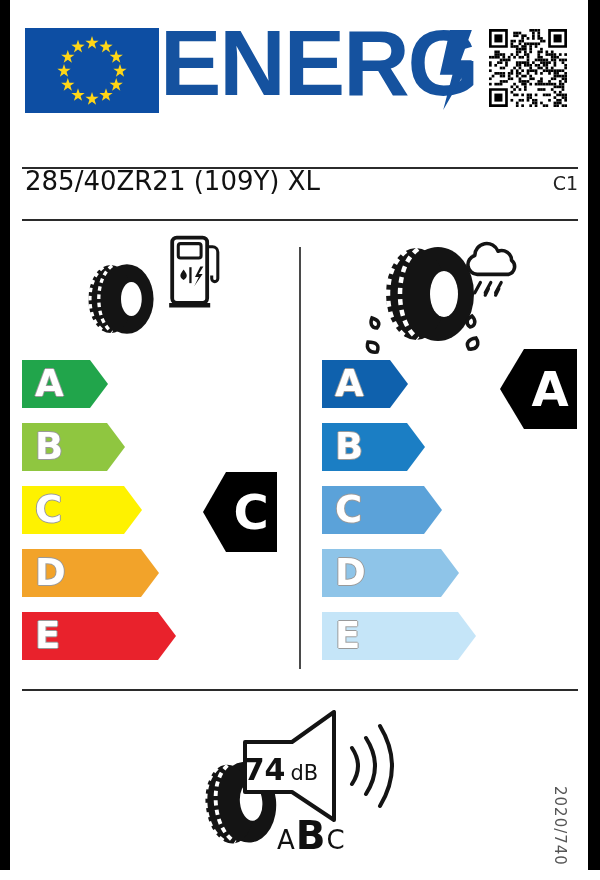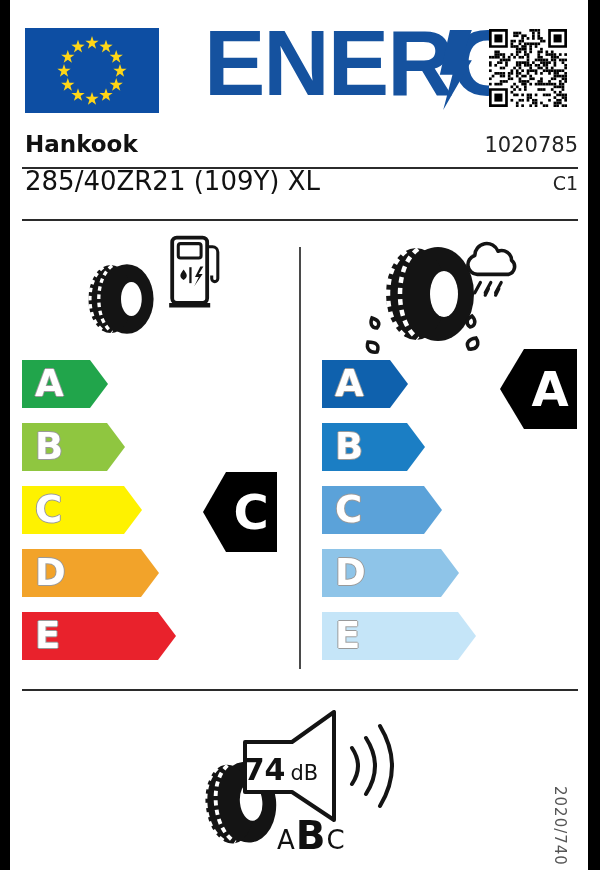--- a/index.html
+++ b/index.html
@@ -5,21 +5,21 @@
   html,body{margin:0;padding:0;background:#fff;}
   #label{position:relative;width:600px;height:880px;background:#fff;overflow:hidden;
          font-family:"DejaVu Sans","Liberation Sans",sans-serif;color:#111;}
   .edge{position:absolute;top:0;height:870px;background:#000;}
   .edge.left{left:0;width:10px;}
   .edge.right{left:588px;width:12px;}
 
   
   .flag{position:absolute;left:25px;top:28px;width:134px;height:85px;}
   .energ{position:absolute;left:160px;top:16px;font-family:"Liberation Sans",sans-serif;
-         font-size:92px;line-height:94px;font-weight:bold;letter-spacing:-2px;margin-left:44px;}
+         font-size:92px;line-height:94px;font-weight:bold;letter-spacing:-2px;}
   .bolt{position:absolute;left:433px;top:30px;width:44px;height:80px;}
   .qr{position:absolute;left:489px;top:29px;width:78px;height:78px;}
 
   
   .row{position:absolute;left:22px;width:556px;display:flex;justify-content:space-between;align-items:baseline;}
   .brand-row{top:131px;}
   .brand{font-size:23px;font-weight:bold;padding-left:3px;}
   .article{font-size:21px;color:#222;}
   .size-row{top:166px;}
   .tire-size{font-size:26px;padding-left:3px;}
@@ -395,24 +395,20 @@
         <rect x="17" y="28" width="1" height="1"></rect>
         <rect x="20" y="28" width="1" height="1"></rect>
         <rect x="21" y="28" width="1" height="1"></rect>
         <rect x="24" y="28" width="1" height="1"></rect>
         <rect x="25" y="28" width="1" height="1"></rect>
         <rect x="27" y="28" width="1" height="1"></rect>
         <rect x="28" y="28" width="1" height="1"></rect>
       </g>
   </svg>
 
-  <div class="row brand-row">
-    <span class="brand">Hankook</span>
-    <span class="article">1020785</span>
-  </div>
   <div class="rule rule1"></div>
 
   <div class="row size-row">
     <span class="tire-size">285/40ZR21 (109Y) XL</span>
     <span class="tire-class">C1</span>
   </div>
   <div class="rule rule2"></div>
 
   <div class="divider"></div>
 

